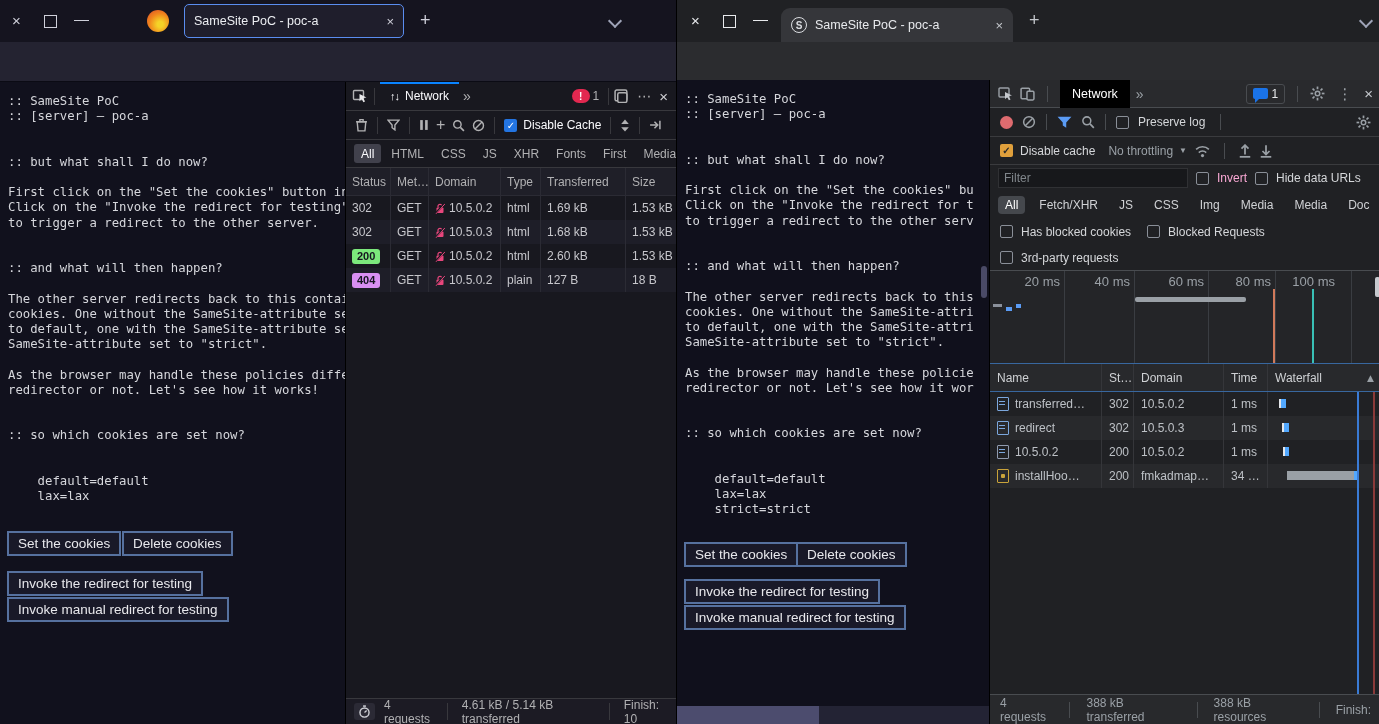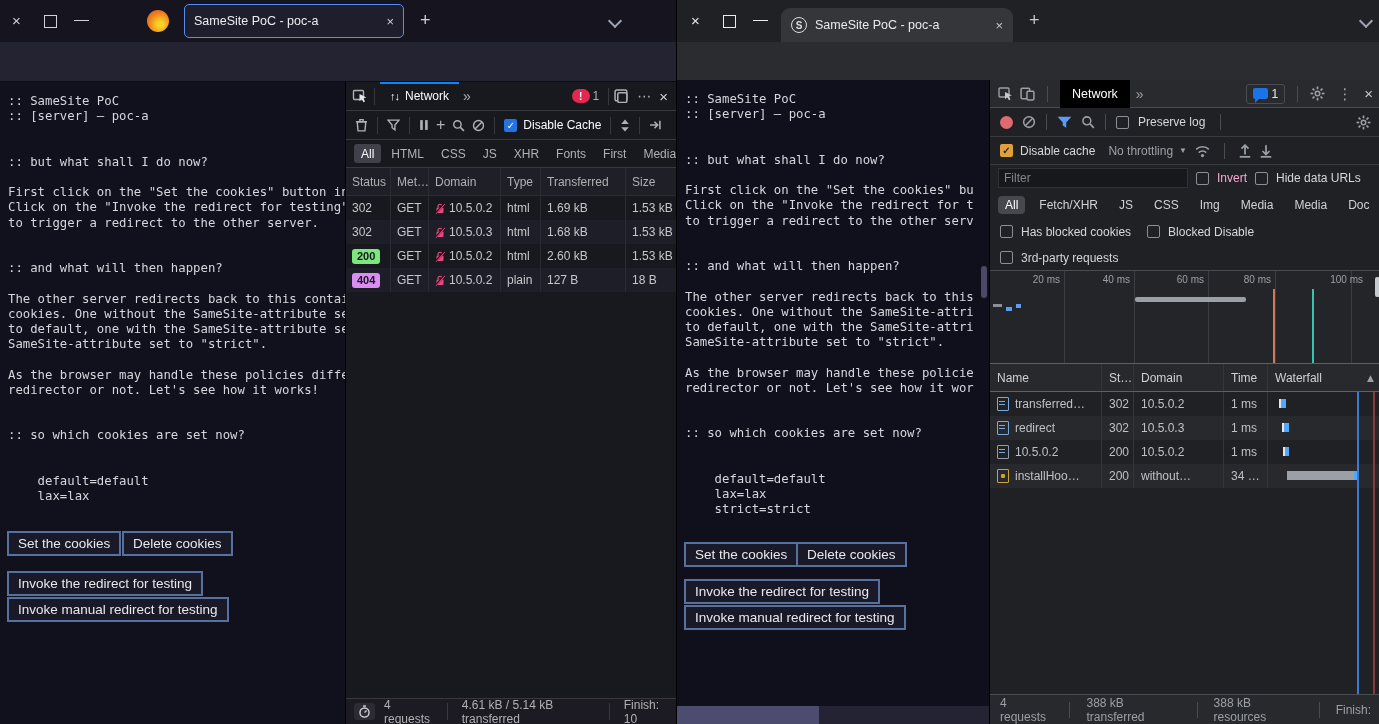--- a/index.html
+++ b/index.html
@@ -86,21 +86,21 @@
   .crsep{width:1px;height:16px;background:#494c50;margin:0 6px;flex:none;}
   .cr-nettab{height:28px;display:flex;align-items:center;padding:0 12px;background:#000;color:#fff;font-size:12.5px;}
   .bubble{position:relative;width:15px;height:11px;background:#1a73e8;border-radius:2px;}
   .bubble:after{content:"";position:absolute;left:2px;bottom:-4px;border:3px solid transparent;border-top-color:#1a73e8;border-left-color:#1a73e8;}
   .chip{padding:2px 7px;white-space:nowrap;color:#cfd1d4;}
   .chip.sel{background:#45484d;color:#fff;border-radius:4px;}
   .fltinput{width:178px;height:18px;background:#17181b;border:1px solid #303134;color:#dadce0;font-size:12px;
             padding:0 5px;font-family:"Liberation Sans",sans-serif;}
   .fltinput::placeholder{color:#80868b;}
   .gridline{position:absolute;top:0;width:1px;height:92px;background:#3a3d42;}
-  .ticklab{position:absolute;top:3px;width:70px;text-align:right;color:#9aa0a6;font-size:10px;}
+  .ticklab{position:absolute;top:3px;width:70px;text-align:right;color:#9aa0a6;font-size:13px;}
   .crcell{height:100%;display:flex;align-items:center;padding:0 7px;box-sizing:border-box;border-right:1px solid #35363a;
           overflow:hidden;white-space:nowrap;}
   .crhead{background:#28292c;border-top:1px solid #38679f;border-bottom:1px solid #38679f;color:#cfd1d4;}
   .crr{height:24px;display:flex;color:#bdc1c6;}
   .crr.alt{background:#28292c;}
   .docico{width:10px;height:12px;border:1px solid #7ba7dd;border-radius:1px;margin-right:6px;position:relative;flex:none;}
   .docico:before{content:"";position:absolute;left:1px;top:3px;width:6px;height:1px;background:#7ba7dd;box-shadow:0 3px 0 #7ba7dd;}
   .jsico{width:10px;height:12px;border:1px solid #c9a33a;border-radius:1px;margin-right:6px;position:relative;flex:none;}
   .jsico:before{content:"";position:absolute;left:2.5px;top:4px;width:4px;height:4px;background:#c9a33a;border-radius:1px;}
   .cr-status{border-top:1px solid #494c50;background:#28292c;color:#9aa0a6;gap:10px;padding:0 10px;font-size:12px;}
@@ -567,38 +567,38 @@
         <span class="chip">Media</span>
         <span class="chip">Doc</span>
         <span class="chip">WS</span>
 
       </div>
 
       <div class="crrow" style="top:138px;height:27px;padding-left:10px;gap:8px">
         <span class="cbx off">✓</span>
         <span style="color:#d5d7da">Has blocked cookies</span>
         <span class="cbx off" style="margin-left:8px">✓</span>
-        <span style="color:#d5d7da">Blocked Disable</span>
+        <span style="color:#d5d7da">Blocked Requests</span>
       </div>
       <div class="crrow" style="top:165px;height:26px;border-bottom:1px solid #494c50;padding-left:10px;gap:8px">
         <span class="cbx off">✓</span>
         <span style="color:#d5d7da">3rd-party requests</span>
       </div>
 
       <div class="abs ofh" style="left:0;top:191px;width:391px;height:92px;background:#242528;border-bottom:1px solid #494c50">
         <span class="gridline" style="left:74px"></span>
         <span class="gridline" style="left:144px"></span>
         <span class="gridline" style="left:218px"></span>
         <span class="gridline" style="left:285px"></span>
         <span class="gridline" style="left:361px"></span>
         <span class="ticklab" style="left:0px">20 ms</span>
         <span class="ticklab" style="left:70px">40 ms</span>
         <span class="ticklab" style="left:144px">60 ms</span>
         <span class="ticklab" style="left:211px">80 ms</span>
-        <span class="ticklab" style="left:303px">100 ms</span>
+        <span class="ticklab" style="left:275px">100 ms</span>
         <span class="abs" style="left:145px;top:26px;width:111px;height:5px;background:#9aa0a6;border-radius:2px"></span>
         <span class="abs" style="left:283px;top:18px;width:2px;height:74px;background:#d0795a"></span>
         <span class="abs" style="left:322px;top:18px;width:2px;height:74px;background:#39c1b6"></span>
         <span class="abs" style="left:3px;top:33px;width:9px;height:3px;background:#8a909a"></span>
         <span class="abs" style="left:16px;top:36px;width:6px;height:4px;background:#5b9cf5"></span>
         <span class="abs" style="left:26px;top:33px;width:5px;height:4px;background:#5b9cf5"></span>
         <span class="abs" style="right:1px;top:6px;width:5px;height:20px;background:#c7cacf;border-radius:2px"></span>
       </div>
 
       <div class="crrow crhead" style="top:283px;height:29px">
@@ -650,21 +650,21 @@
             <span class="wfbar" style="left:15px;width:1.5px;background:#e4e6ea"></span>
             <span class="wfbar" style="left:17px;width:4px;background:#52a8ff"></span>
           </span>
       </div>
       <div class="crrow crr alt" style="top:384px">
         <span class="crcell" style="width:112px">
             <span class="jsico"></span>
             <span>installHoo…</span>
           </span>
         <span class="crcell" style="width:32px">200</span>
-        <span class="crcell" style="width:90px">without…</span>
+        <span class="crcell" style="width:90px">fmkadmap…</span>
         <span class="crcell" style="width:44px">34 …</span>
         <span class="crcell" style="width:113px;border-right:none;position:relative">
             <span class="wfbar" style="left:19px;width:67px;background:#9aa0a6"></span>
             <span class="wfbar" style="left:86px;width:4px;background:#52a8ff"></span>
           </span>
       </div>
 
       <span class="abs" style="left:367px;top:312px;width:1.5px;height:302px;background:#3a7bd5"></span>
       <span class="abs" style="left:383px;top:312px;width:1.5px;height:302px;background:#8b3a3a"></span>
 

